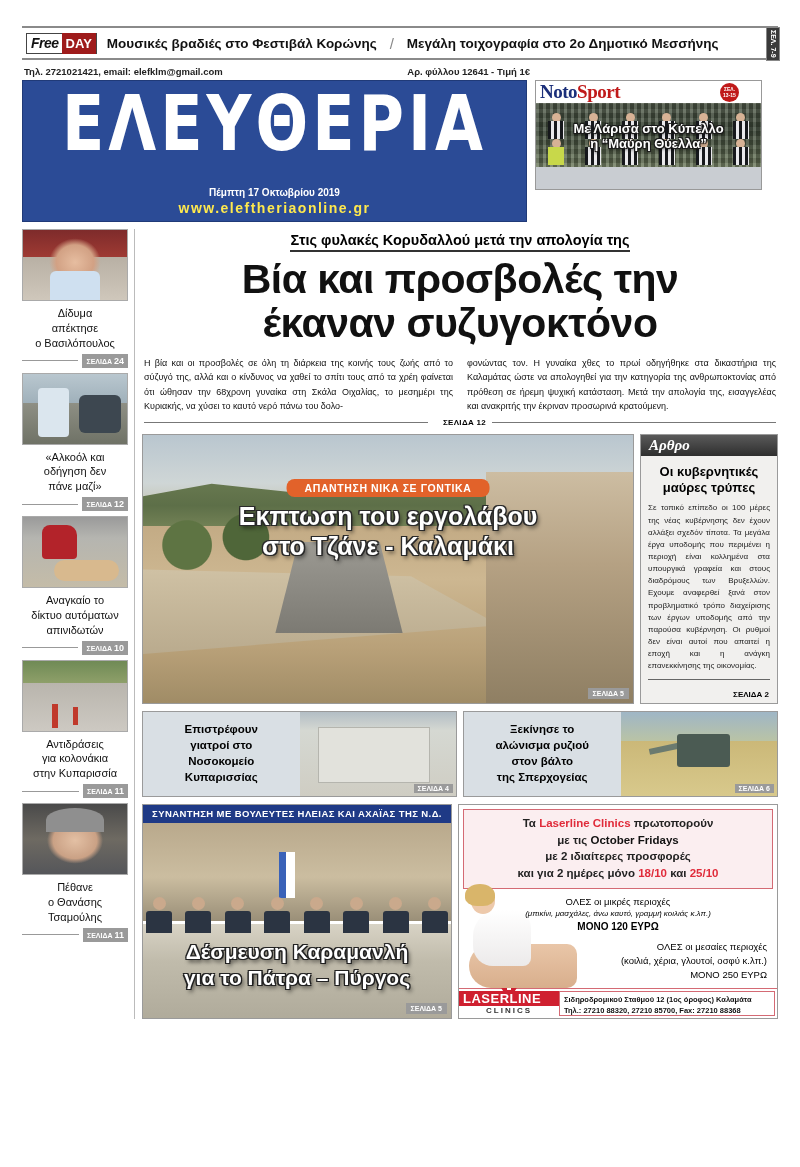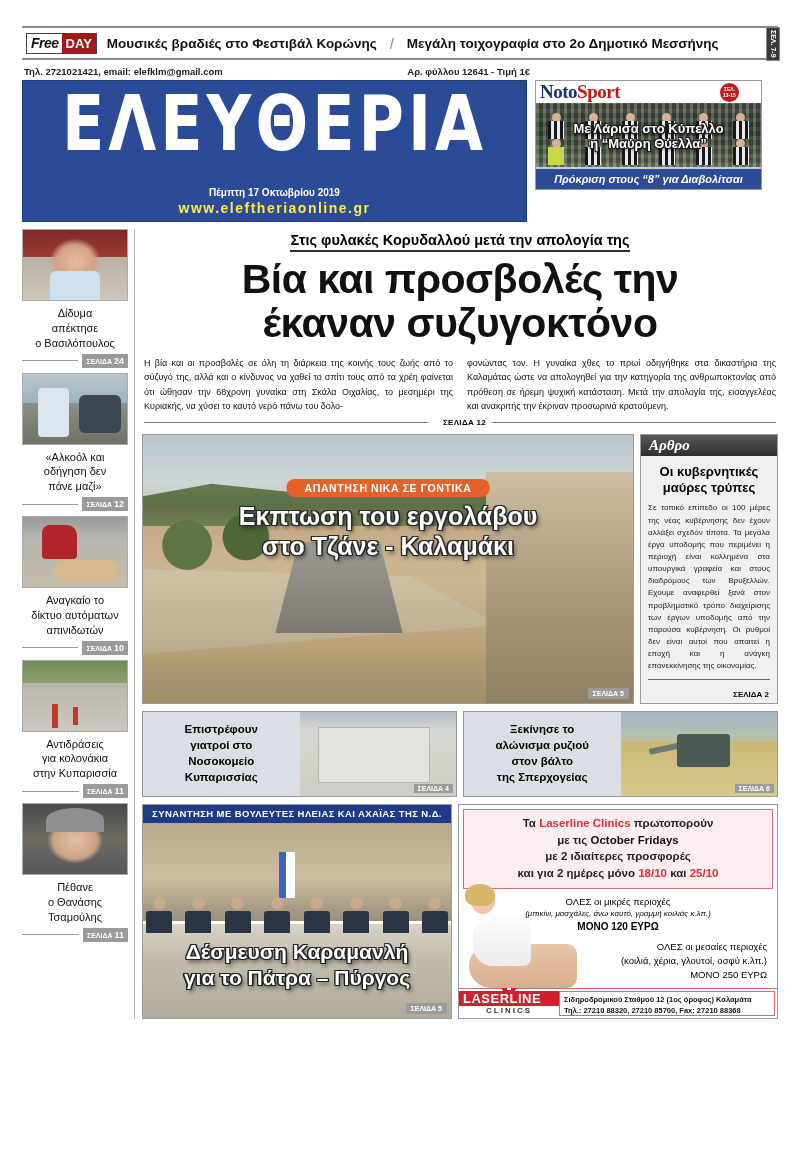--- a/index.html
+++ b/index.html
@@ -354,21 +354,20 @@
           <div class="pl">
               <div class="h"></div>
               <div class="b"></div>
             </div>
         </div>
       </div>
       <div class="spoverlay">
         <div>Με Λάρισα στο Κύπελλο</div>
         <div>η “Μαύρη Θύελλα”</div>
       </div>
-      <div class="spfoot">Πρόκριση στους “8” για Διαβολίτσαι</div>
     </div>
   </div>
 
   <div class="bodywrap">
 
     <div class="leftcol">
 
       <div class="teaser">
         <div class="ph img-portrait1"></div>
         <div class="cap" style="white-space:pre-line">Δίδυμα

